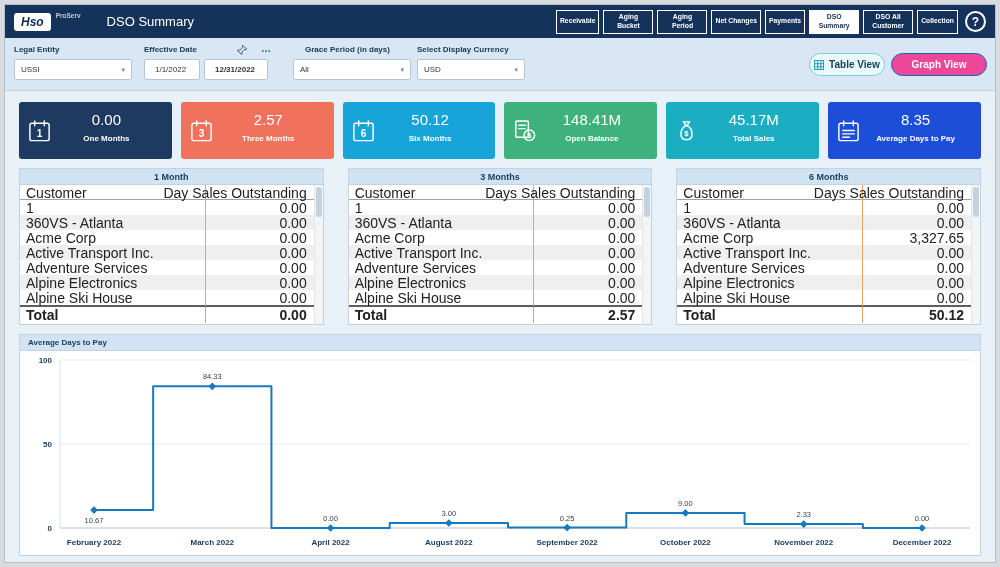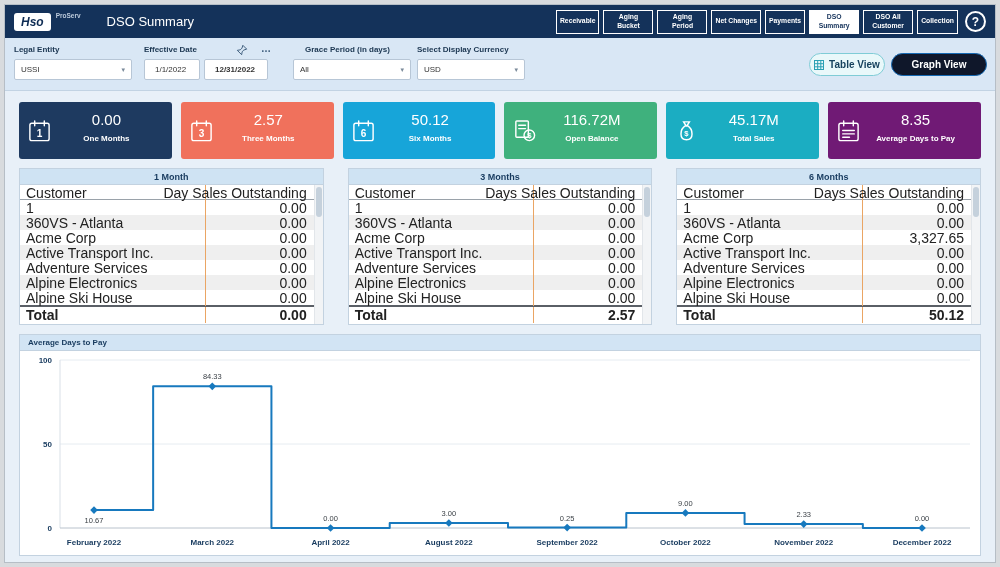--- a/index.html
+++ b/index.html
@@ -20,21 +20,21 @@
   
   .filterbar{height:53px;background:#d9e7f5;border-bottom:1px solid #c2d3e3;position:relative;}
   .flabel{position:absolute;font-size:8px;font-weight:bold;color:#1a3550;white-space:nowrap;}
   .select,.dateinput{position:absolute;height:21px;background:#fff;border:1px solid #b7c6d6;border-radius:2px;font-size:8px;color:#333;}
   .select{display:flex;align-items:center;justify-content:space-between;padding:0 6px;cursor:pointer;}
   .chev{color:#7a8a9a;font-size:7px;margin-left:4px;}
   input.dateinput{font-family:inherit;padding:0 10px;}
   .iconbtn{position:absolute;width:18px;height:16px;display:flex;align-items:center;justify-content:center;cursor:pointer;color:#3a5a7a;font-weight:bold;font-size:10px;}
   .pill{position:absolute;height:23px;border-radius:12px;font-size:10px;font-weight:bold;display:flex;align-items:center;justify-content:center;gap:5px;cursor:pointer;font-family:inherit;}
   .pill.table{right:110px;top:15px;width:76px;background:#e9f8fa;border:1px solid #7fccd6;color:#17425e;}
-  .pill.graph{right:8px;top:15px;width:96px;background:#0f172a;border:1px solid #1569b3;color:#fff;}
+  .pill.graph{right:8px;top:15px;width:96px;background:#ec4899;border:1px solid #1569b3;color:#fff;}
 
   
   .content{padding:11px 14px 0;}
   .kpi-row{display:flex;gap:9px;}
   .kpi{flex:1;height:57px;border-radius:3px;position:relative;color:#fff;}
   .kpi-icon{position:absolute;left:8px;top:50%;transform:translateY(-50%);line-height:0;}
   .kpi-body{position:absolute;left:28px;right:6px;top:9px;text-align:center;}
   .kpi-value{font-size:15px;}
   .kpi-label{font-size:8px;font-weight:bold;margin-top:6px;}
 
@@ -164,36 +164,36 @@
         </div>
         <div class="kpi" style="background: rgb(63, 177, 125);">
           <span class="kpi-icon"><svg width="25" height="25" viewBox="0 0 26 26">
               <rect x="4" y="2.5" width="13" height="17" rx="1" stroke="#fff" stroke-width="1.5" fill="none" stroke-linecap="round"></rect>
               <line x1="7" y1="7" x2="14" y2="7" stroke="#fff" stroke-width="1.5" fill="none" stroke-linecap="round"></line>
               <line x1="7" y1="10.5" x2="14" y2="10.5" stroke="#fff" stroke-width="1.5" fill="none" stroke-linecap="round"></line>
               <circle cx="18" cy="17.5" r="5.5" stroke="#fff" stroke-width="1.5" fill="none" stroke-linecap="round"></circle>
               <text x="18" y="20.5" text-anchor="middle" font-size="8" font-weight="bold" fill="#fff">$</text>
             </svg></span>
           <div class="kpi-body">
-            <div class="kpi-value">116.72M</div>
+            <div class="kpi-value">148.41M</div>
             <div class="kpi-label">Open Balance</div>
           </div>
         </div>
         <div class="kpi" style="background: rgb(27, 173, 194);">
           <span class="kpi-icon"><svg width="25" height="25" viewBox="0 0 26 26">
               <path d="M10 3.5 h6 l-2.5 4 h-1 z" stroke="#fff" stroke-width="1.5" fill="none" stroke-linecap="round"></path>
               <path d="M12 7.5 C6 11 5 22 13 22 C21 22 20 11 14 7.5 Z" stroke="#fff" stroke-width="1.5" fill="none" stroke-linecap="round"></path>
               <text x="13" y="18.5" text-anchor="middle" font-size="8" font-weight="bold" fill="#fff">$</text>
             </svg></span>
           <div class="kpi-body">
             <div class="kpi-value">45.17M</div>
             <div class="kpi-label">Total Sales</div>
           </div>
         </div>
-        <div class="kpi" style="background: #701a75;">
+        <div class="kpi" style="background: #1d4ed8;">
           <span class="kpi-icon"><svg width="25" height="25" viewBox="0 0 26 26">
               <rect x="3" y="5" width="20" height="18" rx="2" stroke="#fff" stroke-width="1.5" fill="none" stroke-linecap="round"></rect>
               <line x1="8" y1="2.5" x2="8" y2="7.5" stroke="#fff" stroke-width="1.5" fill="none" stroke-linecap="round"></line>
               <line x1="18" y1="2.5" x2="18" y2="7.5" stroke="#fff" stroke-width="1.5" fill="none" stroke-linecap="round"></line>
               <line x1="7" y1="12.5" x2="19" y2="12.5" stroke="#fff" stroke-width="1.5" fill="none" stroke-linecap="round"></line>
               <line x1="7" y1="16" x2="19" y2="16" stroke="#fff" stroke-width="1.5" fill="none" stroke-linecap="round"></line>
               <line x1="7" y1="19.5" x2="14" y2="19.5" stroke="#fff" stroke-width="1.5" fill="none" stroke-linecap="round"></line>
             </svg></span>
           <div class="kpi-body">
             <div class="kpi-value">8.35</div>

